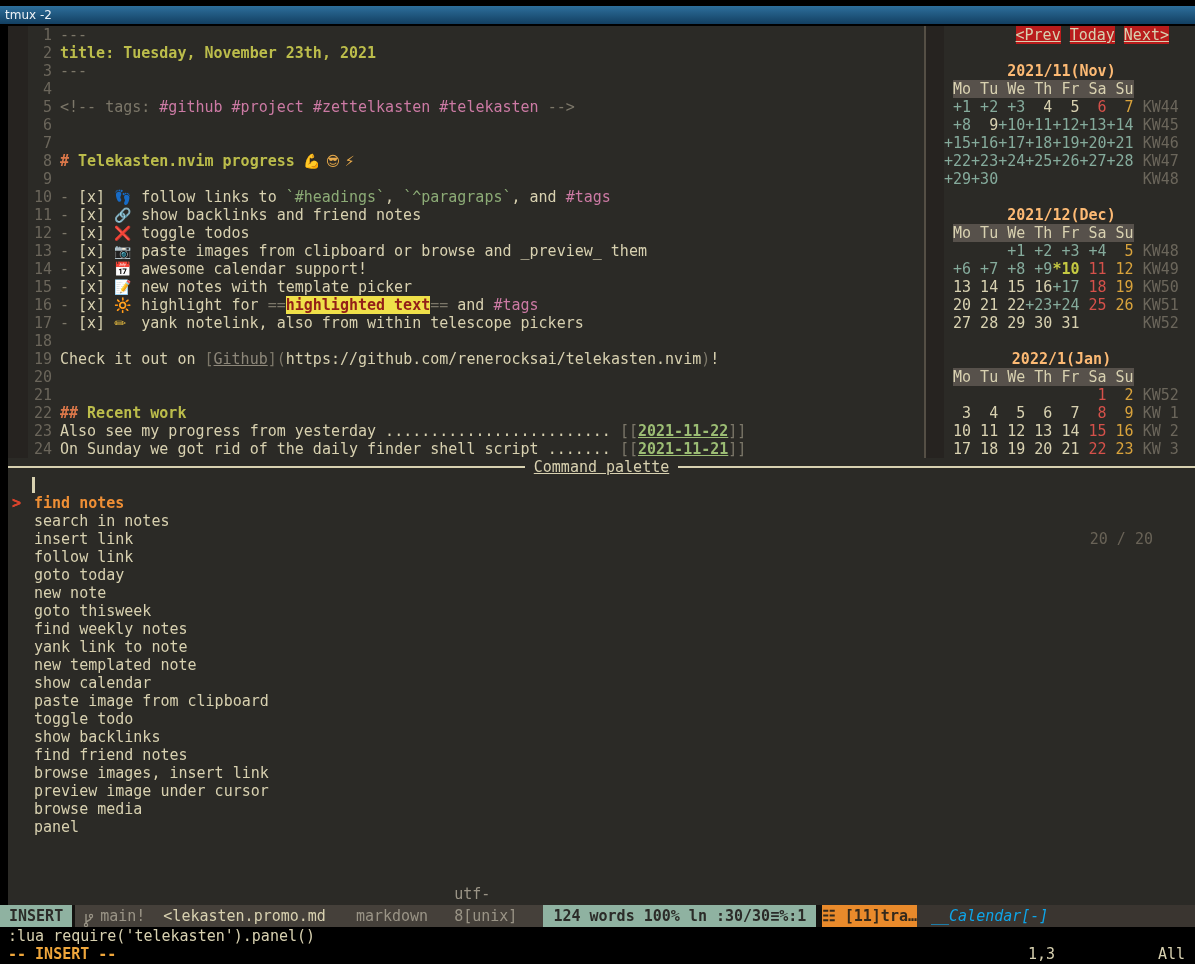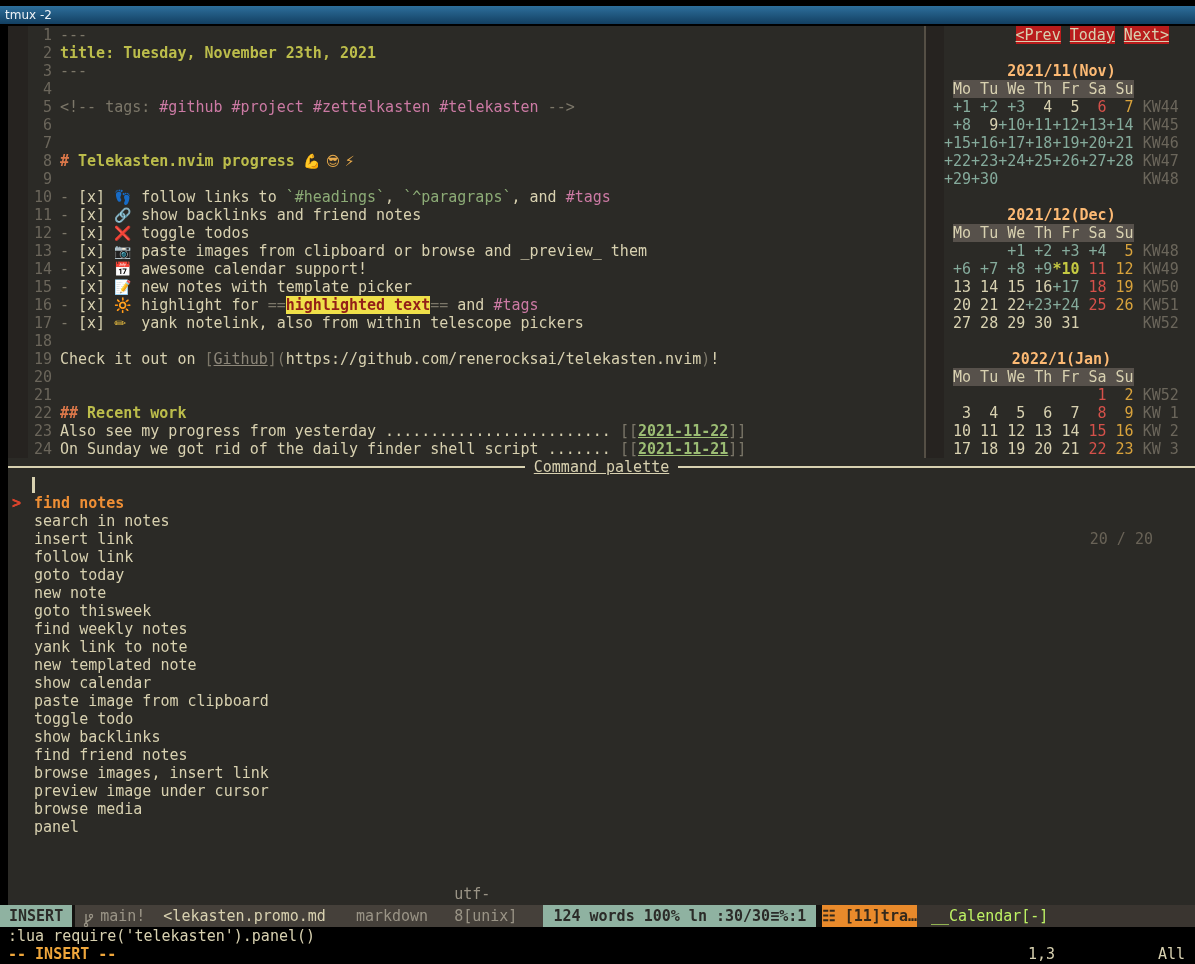--- a/index.html
+++ b/index.html
@@ -71,21 +71,21 @@
   .sl-mode{background:#8fb2a1;color:#2b2b28;font-weight:bold;padding:0 9px;}
   .sl-gap{width:3px;background:#141210;}
   .sl-left{background:#45403a;flex:1;display:flex;align-items:flex-end;padding:0 8px;color:#9a9486;}
   .sl-branch{margin-right:6px;display:inline-flex;align-items:center;}
   .sl-main{margin-right:18px;}
   .sl-file{color:#d8d1b0;margin-right:30px;}
   .sl-ft{margin-right:26px;}
   .sl-stats{background:#8fb2a1;color:#2b2b28;padding:0 10px;font-weight:600;}
   .sl-gap2{width:6px;background:#141210;}
   .sl-tab{background:#e98a2b;color:#33291c;padding:0 0;font-weight:bold;}
-  .sl-right{background:#3a3530;color:#bef264;width:264px;padding-left:14px;}
+  .sl-right{background:#3a3530;color:#0ea5e9;width:264px;padding-left:14px;font-style:italic;}
   .cmdline{position:absolute;left:8px;top:927px;height:18px;line-height:18px;white-space:pre;color:#d8d1b0;}
   .modeline{position:absolute;left:0;top:945px;width:1080px;height:19px;line-height:18px;}
   .ml-mode{position:absolute;left:8px;color:#efa63b;font-weight:bold;}
   .ml-pos{position:absolute;left:1028px;color:#d8d1b0;}
   .ml-scroll{position:absolute;left:1158px;color:#d8d1b0;}
 </style>
 </head>
 <body>
 
 <div class="titlebar">

